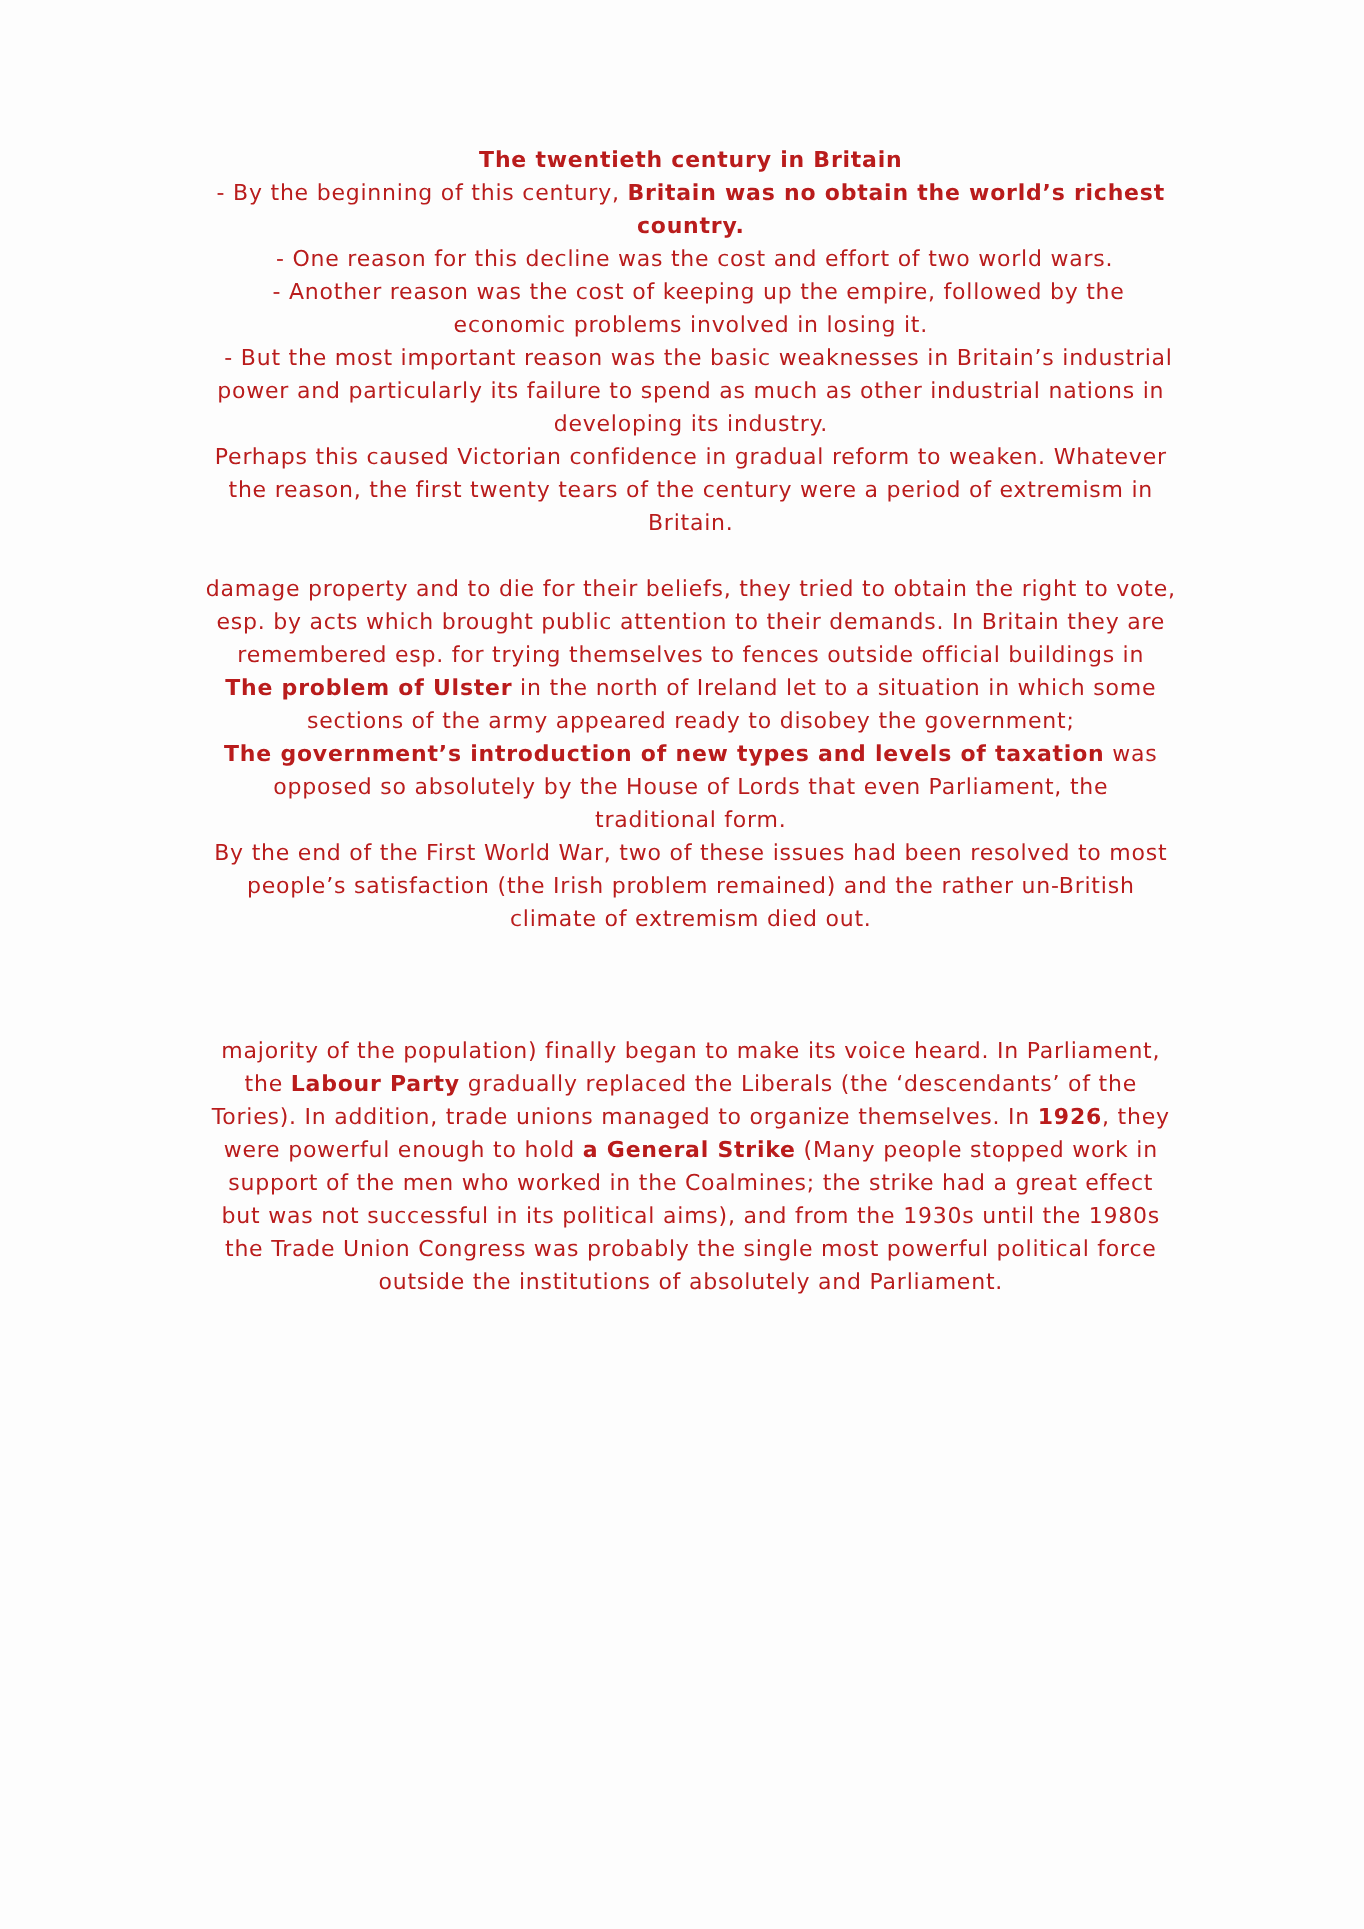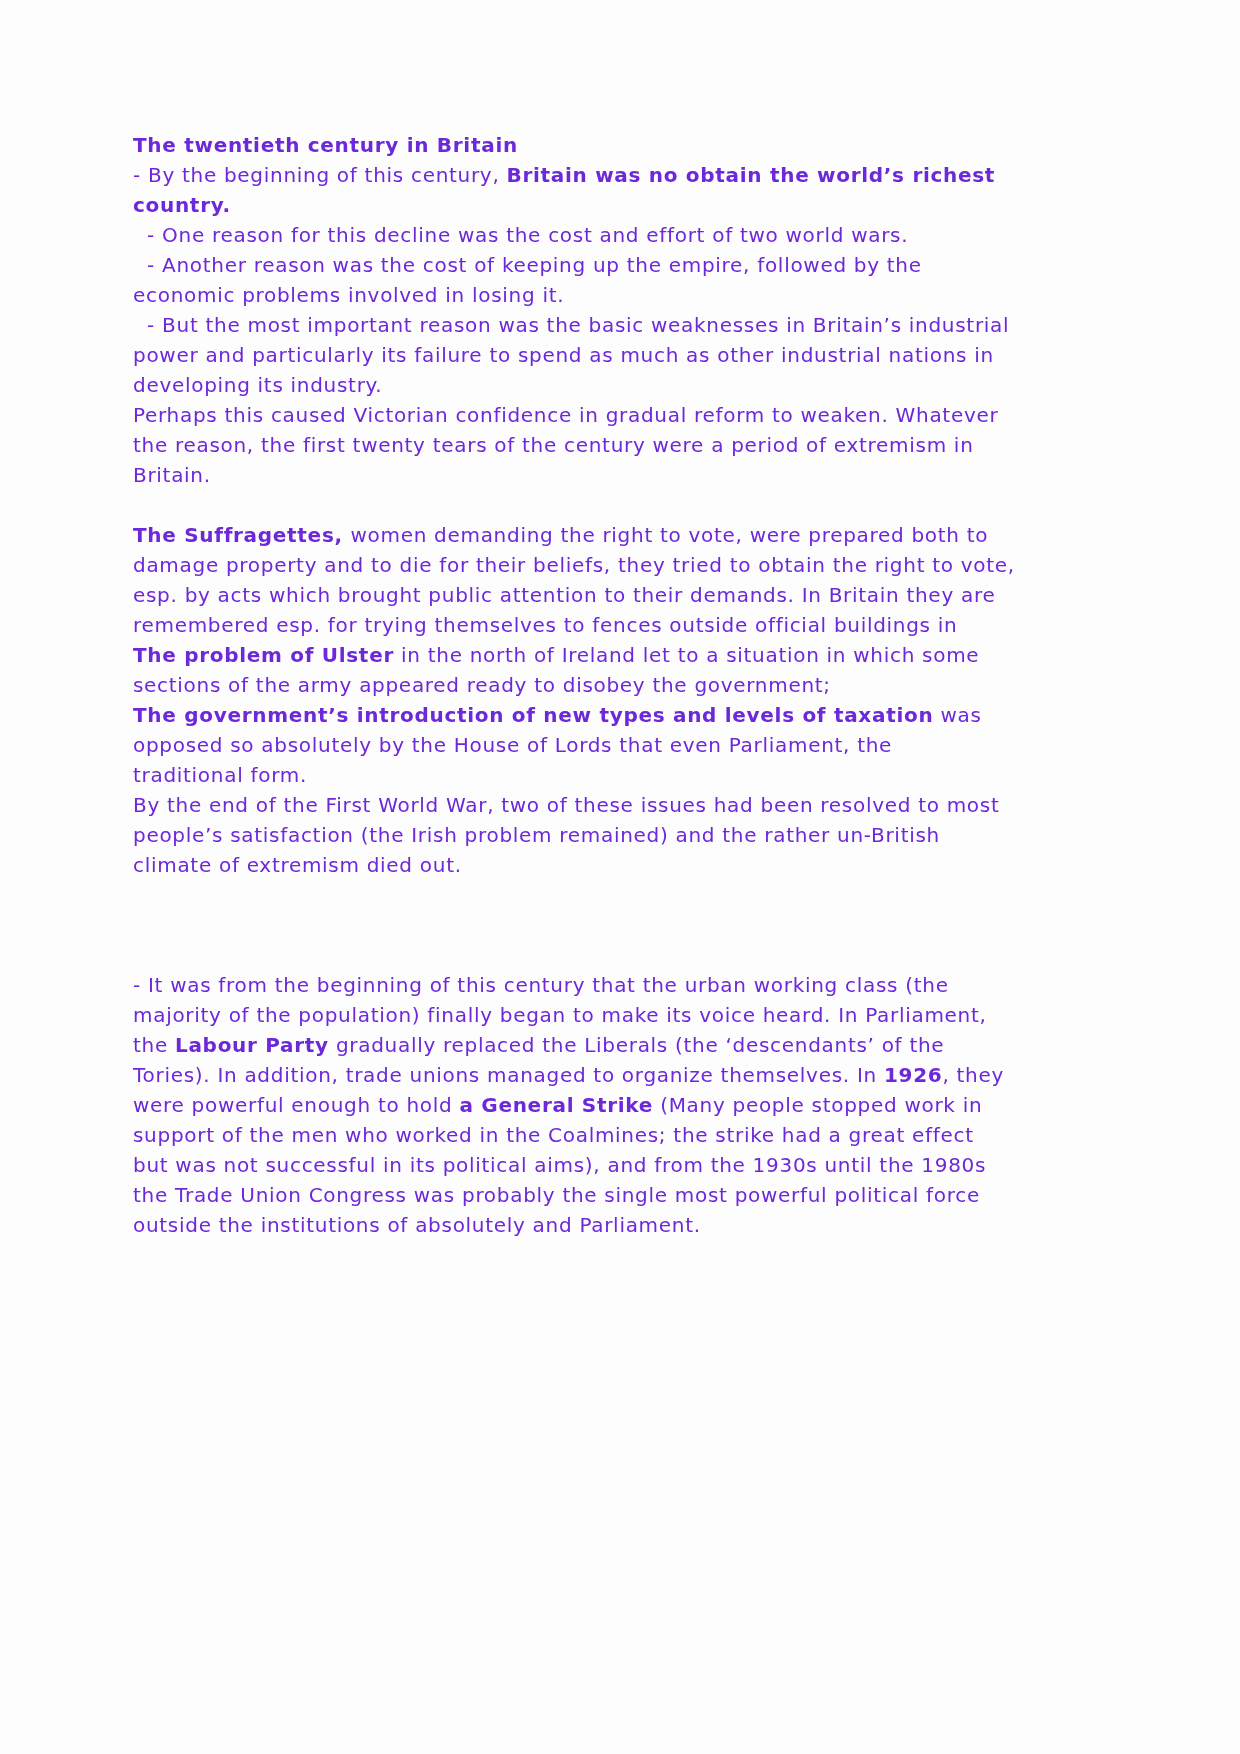--- a/index.html
+++ b/index.html
@@ -13,23 +13,24 @@
     height: 1754px;
     background: #fdfdfd;
     overflow: hidden;
     font-family: "DejaVu Sans", "Liberation Sans", sans-serif;
   }
   .doc {
     position: absolute;
     left: 133px;
     top: 130px;
     width: 990px;
-    color: #6d28d9;
+    color: #b91c1c;
     font-size: 20px;
     letter-spacing: 0.7px;
+    text-align: center;
   }
   .text-line {
     height: 30px;
     line-height: 30px;
     white-space: pre;
   }
   .run-b { font-weight: bold; }
   .run-u { text-underline-offset: 3px; }
 </style>
 </head>
@@ -43,36 +44,34 @@
       <div class="text-line"><span class="">  - One reason for this decline was the </span><span class="run-u">cost and effort of two world wars. </span></div>
       <div class="text-line"><span class="">  - Another reason was </span><span class="run-u">the cost of keeping up the empire</span><span class="">, followed by the</span></div>
       <div class="text-line"><span class="">economic problems involved in losing it.</span></div>
       <div class="text-line"><span class="">  - But the most important reason was the basic </span><span class="run-u">weaknesses in Britain’s industrial</span></div>
       <div class="text-line"><span class="run-u">power</span><span class=""> and particularly its failure to spend as much as other industrial nations in</span></div>
       <div class="text-line"><span class="">developing its industry.</span></div>
       <div class="text-line"><span class="">Perhaps this caused Victorian confidence in gradual reform to weaken. Whatever</span></div>
       <div class="text-line"><span class="">the reason, the first twenty tears of the century were a period of extremism in</span></div>
       <div class="text-line"><span class="">Britain.</span></div>
       <div class="text-line"></div>
-      <div class="text-line"><span class="run-b run-u">The Suffragettes, </span><span class="">women demanding the right to vote, were prepared both to</span></div>
       <div class="text-line"><span class="">damage property and to die for their beliefs, they tried to obtain the right to vote,</span></div>
       <div class="text-line"><span class="">esp. by acts which brought public attention to their demands. In Britain they are</span></div>
       <div class="text-line"><span class="">remembered esp. for trying themselves to fences outside official buildings in</span></div>
       <div class="text-line"><span class="run-b ">The problem of Ulster</span><span class=""> in the north of Ireland let to a situation in which some</span></div>
       <div class="text-line"><span class="">sections of the army appeared ready to disobey the government;</span></div>
       <div class="text-line"><span class="run-b ">The government’s introduction of new types and levels of taxation</span><span class=""> was</span></div>
       <div class="text-line"><span class="">opposed so absolutely by the House of Lords that even Parliament, the</span></div>
       <div class="text-line"><span class="">traditional form.</span></div>
       <div class="text-line"><span class="">By the end of the First World War, two of these issues had been resolved to most</span></div>
       <div class="text-line"><span class="">people’s satisfaction (the Irish problem remained) and the rather un-British</span></div>
       <div class="text-line"><span class="">climate of extremism died out.</span></div>
       <div class="text-line"></div>
       <div class="text-line"></div>
       <div class="text-line"></div>
-      <div class="text-line"><span class="">- It was from the beginning of this century that the urban working class (the</span></div>
       <div class="text-line"><span class="">majority of the population) finally began to make its voice heard. In Parliament,</span></div>
       <div class="text-line"><span class="">the </span><span class="run-b ">Labour Party</span><span class=""> gradually replaced the Liberals (the ‘descendants’ of the</span></div>
       <div class="text-line"><span class="">Tories). In addition, trade unions managed to organize themselves. In </span><span class="run-b ">1926</span><span class="">, they</span></div>
       <div class="text-line"><span class="">were powerful enough to hold </span><span class="run-b ">a General Strike</span><span class=""> (Many people stopped work in</span></div>
       <div class="text-line"><span class="">support of the men who worked in the Coalmines; the strike had a great effect</span></div>
       <div class="text-line"><span class="">but was not successful in its political aims), and from the 1930s until the 1980s</span></div>
       <div class="text-line"><span class="">the Trade Union Congress was probably the single most powerful political force</span></div>
       <div class="text-line"><span class="">outside the institutions of absolutely and Parliament.</span></div>
     </div>
 </div>

